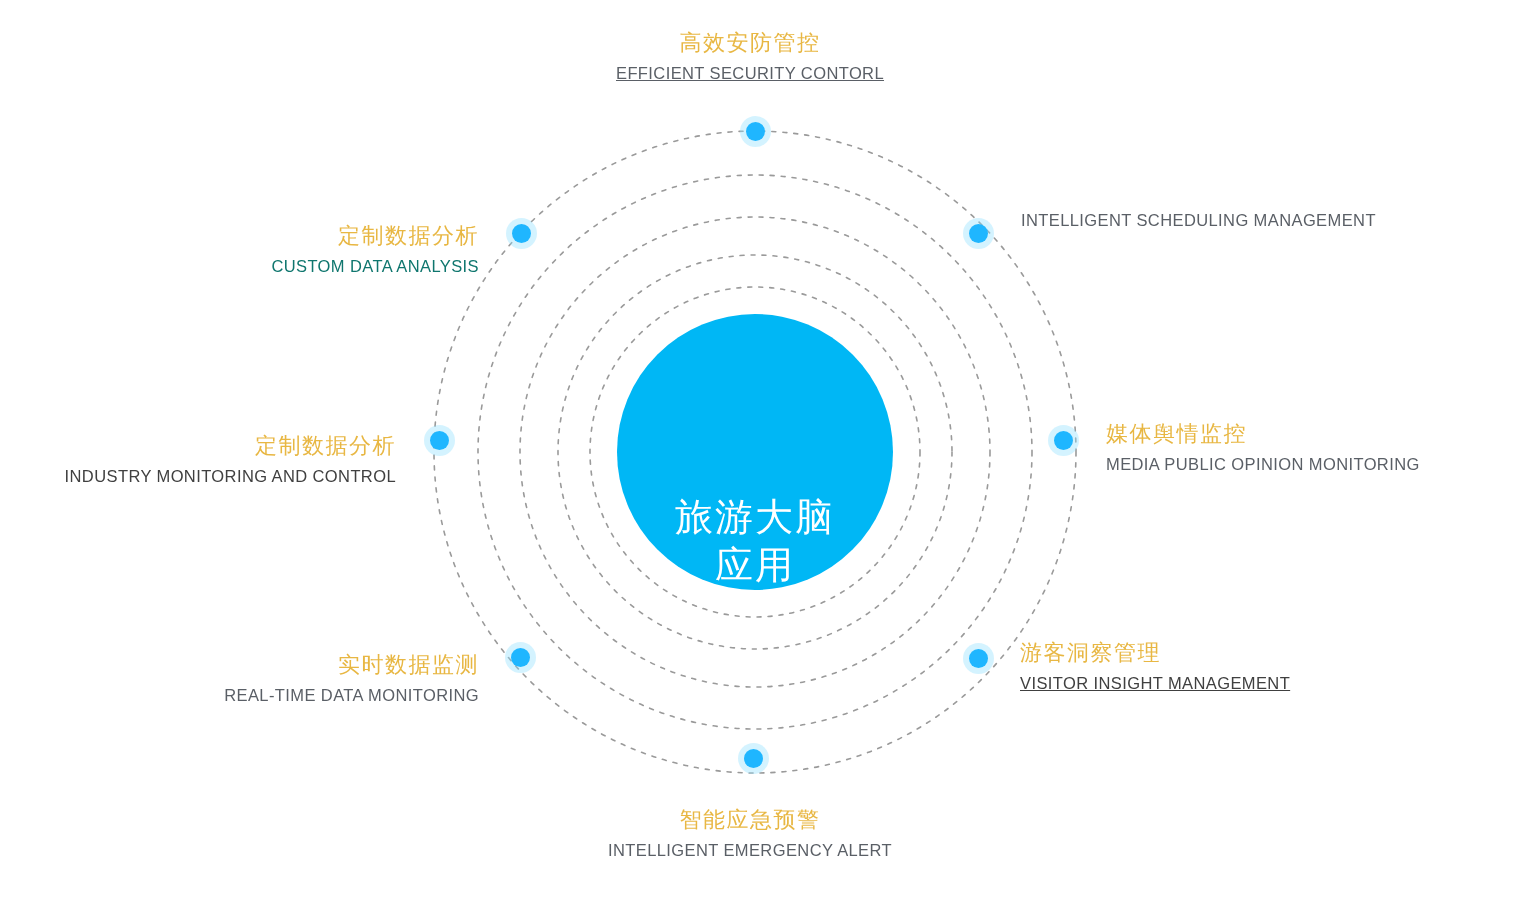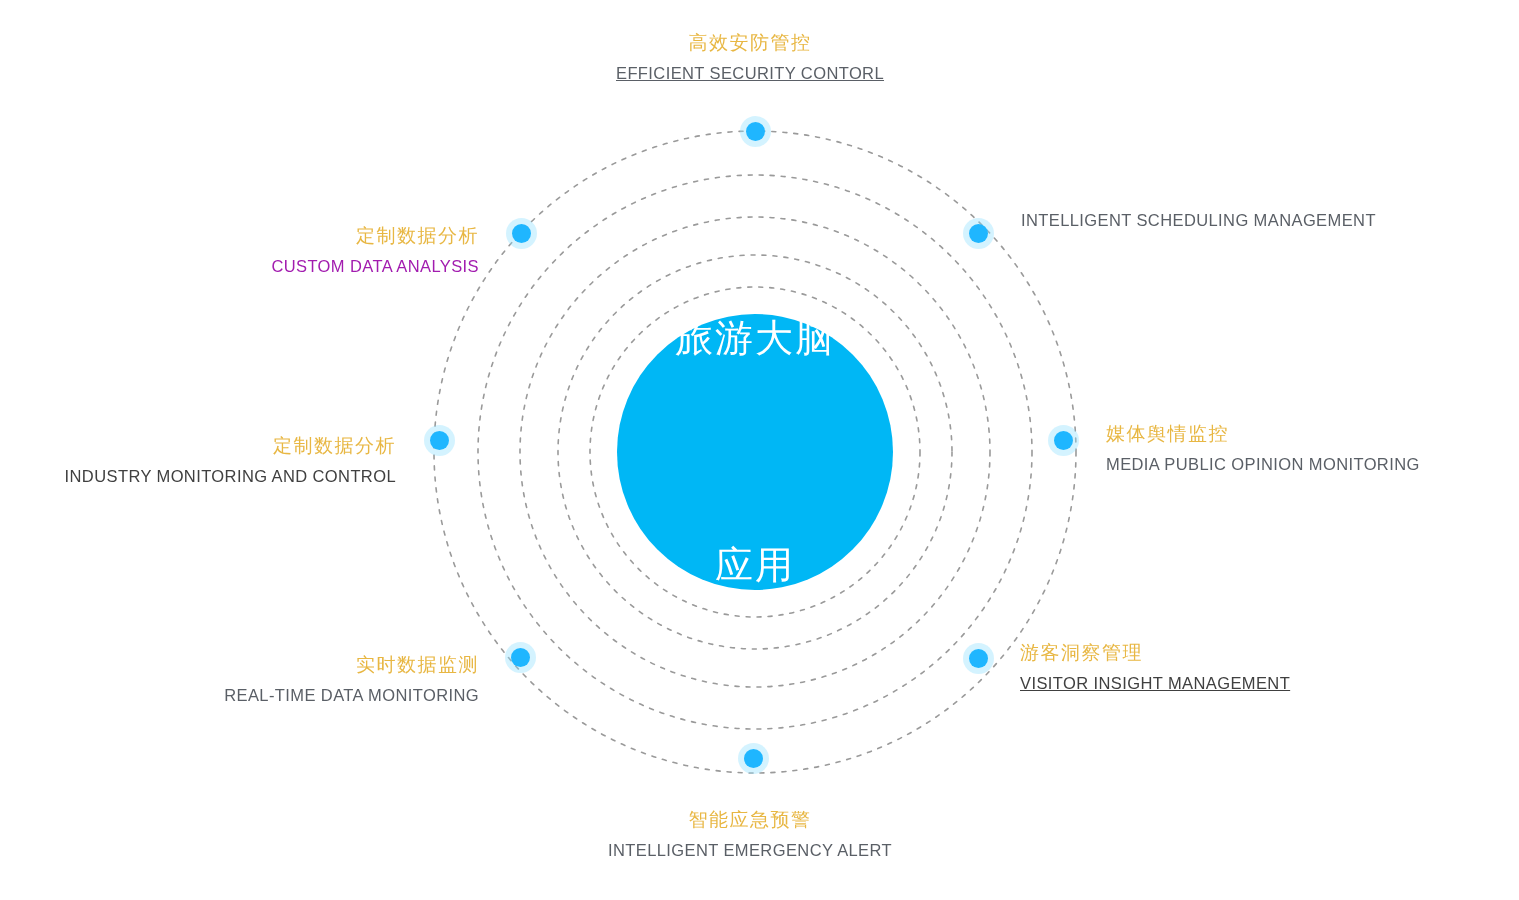--- a/index.html
+++ b/index.html
@@ -27,21 +27,21 @@
     width: 1519px;
     height: 900px;
     pointer-events: none;
   }
   .hub {
     position: absolute;
     border-radius: 50%;
     display: flex;
     flex-direction: column;
     align-items: center;
-    justify-content: space-between;
+    justify-content: flex-end;
     color: #ffffff;
     text-align: center;
     line-height: 1.28;
     letter-spacing: 2px;
   }
   .hub-line {
     display: block;
     white-space: nowrap;
   }
   .node {
@@ -51,21 +51,21 @@
   .node-halo {
     position: absolute;
     border-radius: 50%;
     opacity: 0.38;
   }
   .label {
     position: absolute;
     white-space: nowrap;
   }
   .label-cn {
-    font-size: 19px;
+    font-size: 22px;
     line-height: 34px;
     letter-spacing: 1.5px;
     white-space: nowrap;
   }
   .label-en {
     font-size: 16.5px;
     line-height: 26px;
     letter-spacing: 0.4px;
     white-space: nowrap;
   }
@@ -132,17 +132,17 @@
       <div class="label align-right" style="top: 636px; left: 0px; width: 479px;">
         <div class="label-cn" style="color: rgb(232, 183, 67);">实时数据监测</div>
         <div class="label-en" style="color: rgb(90, 95, 102);">REAL-TIME DATA MONITORING</div>
       </div>
       <div class="label align-right" style="top: 417px; left: 0px; width: 396px;">
         <div class="label-cn" style="color: rgb(232, 183, 67);">定制数据分析</div>
         <div class="label-en" style="color: #404040;">INDUSTRY MONITORING AND CONTROL</div>
       </div>
       <div class="label align-right" style="top: 207px; left: 0px; width: 479px;">
         <div class="label-cn" style="color: rgb(232, 183, 67);">定制数据分析</div>
-        <div class="label-en" style="color: #a21caf;">CUSTOM DATA ANALYSIS</div>
+        <div class="label-en" style="color: #0f766e;">CUSTOM DATA ANALYSIS</div>
       </div>
     </div>
 
 </div>
 
 </body></html>

